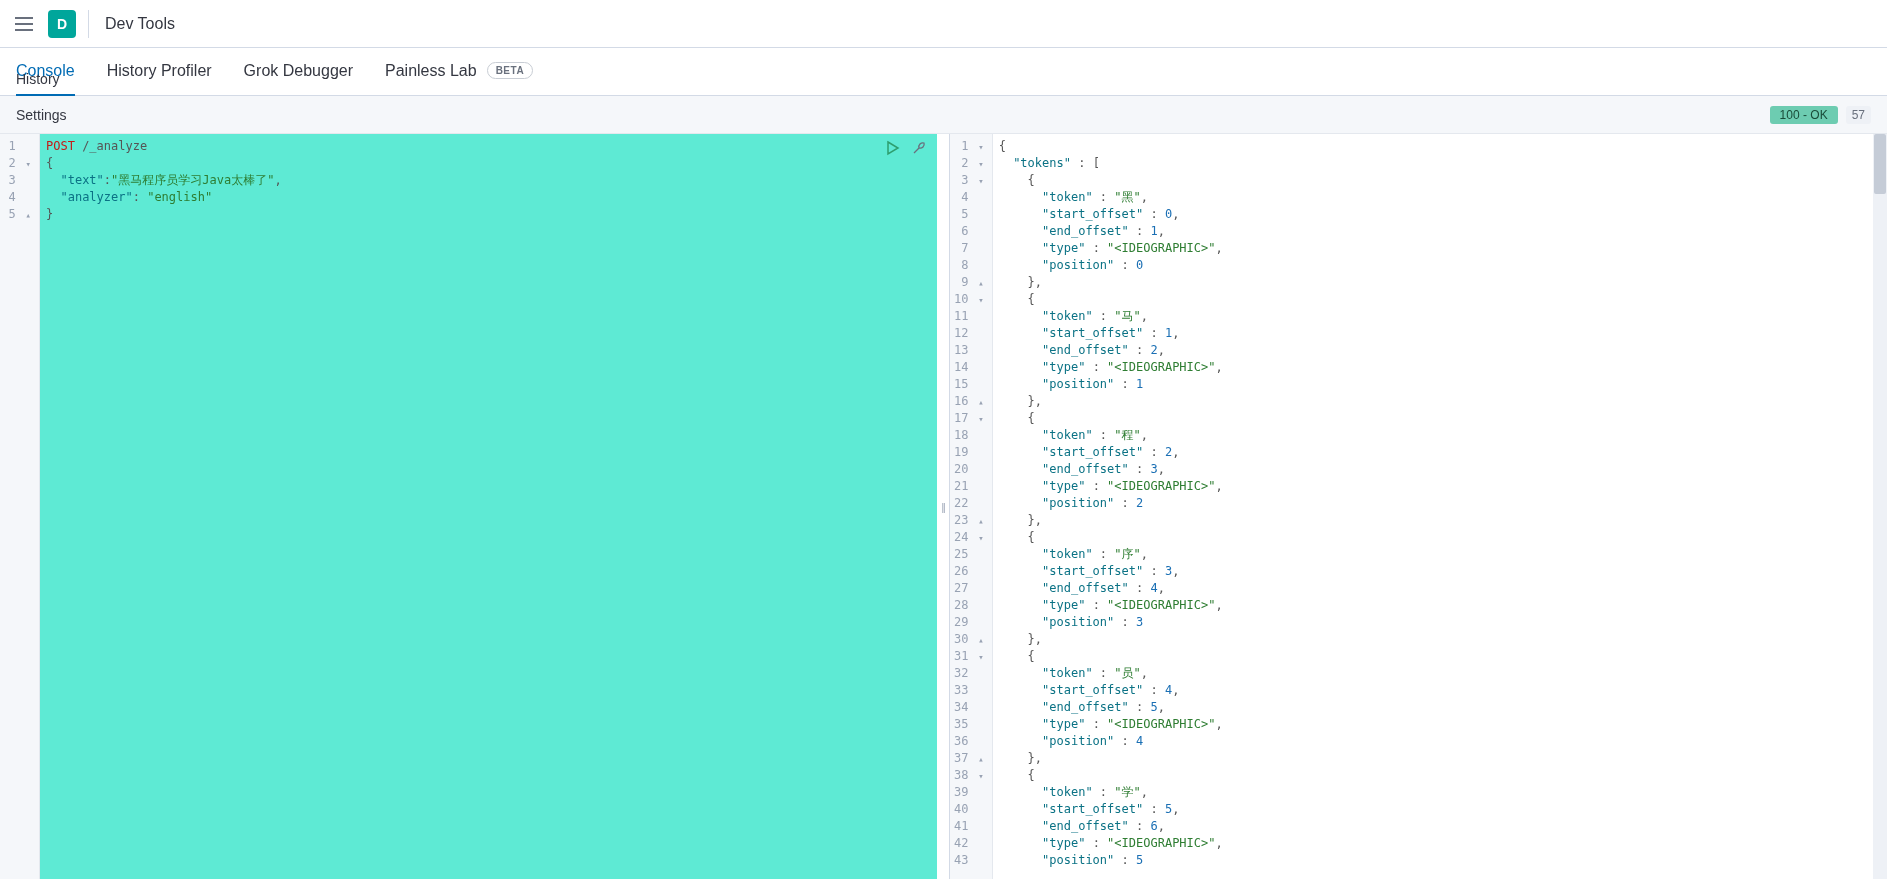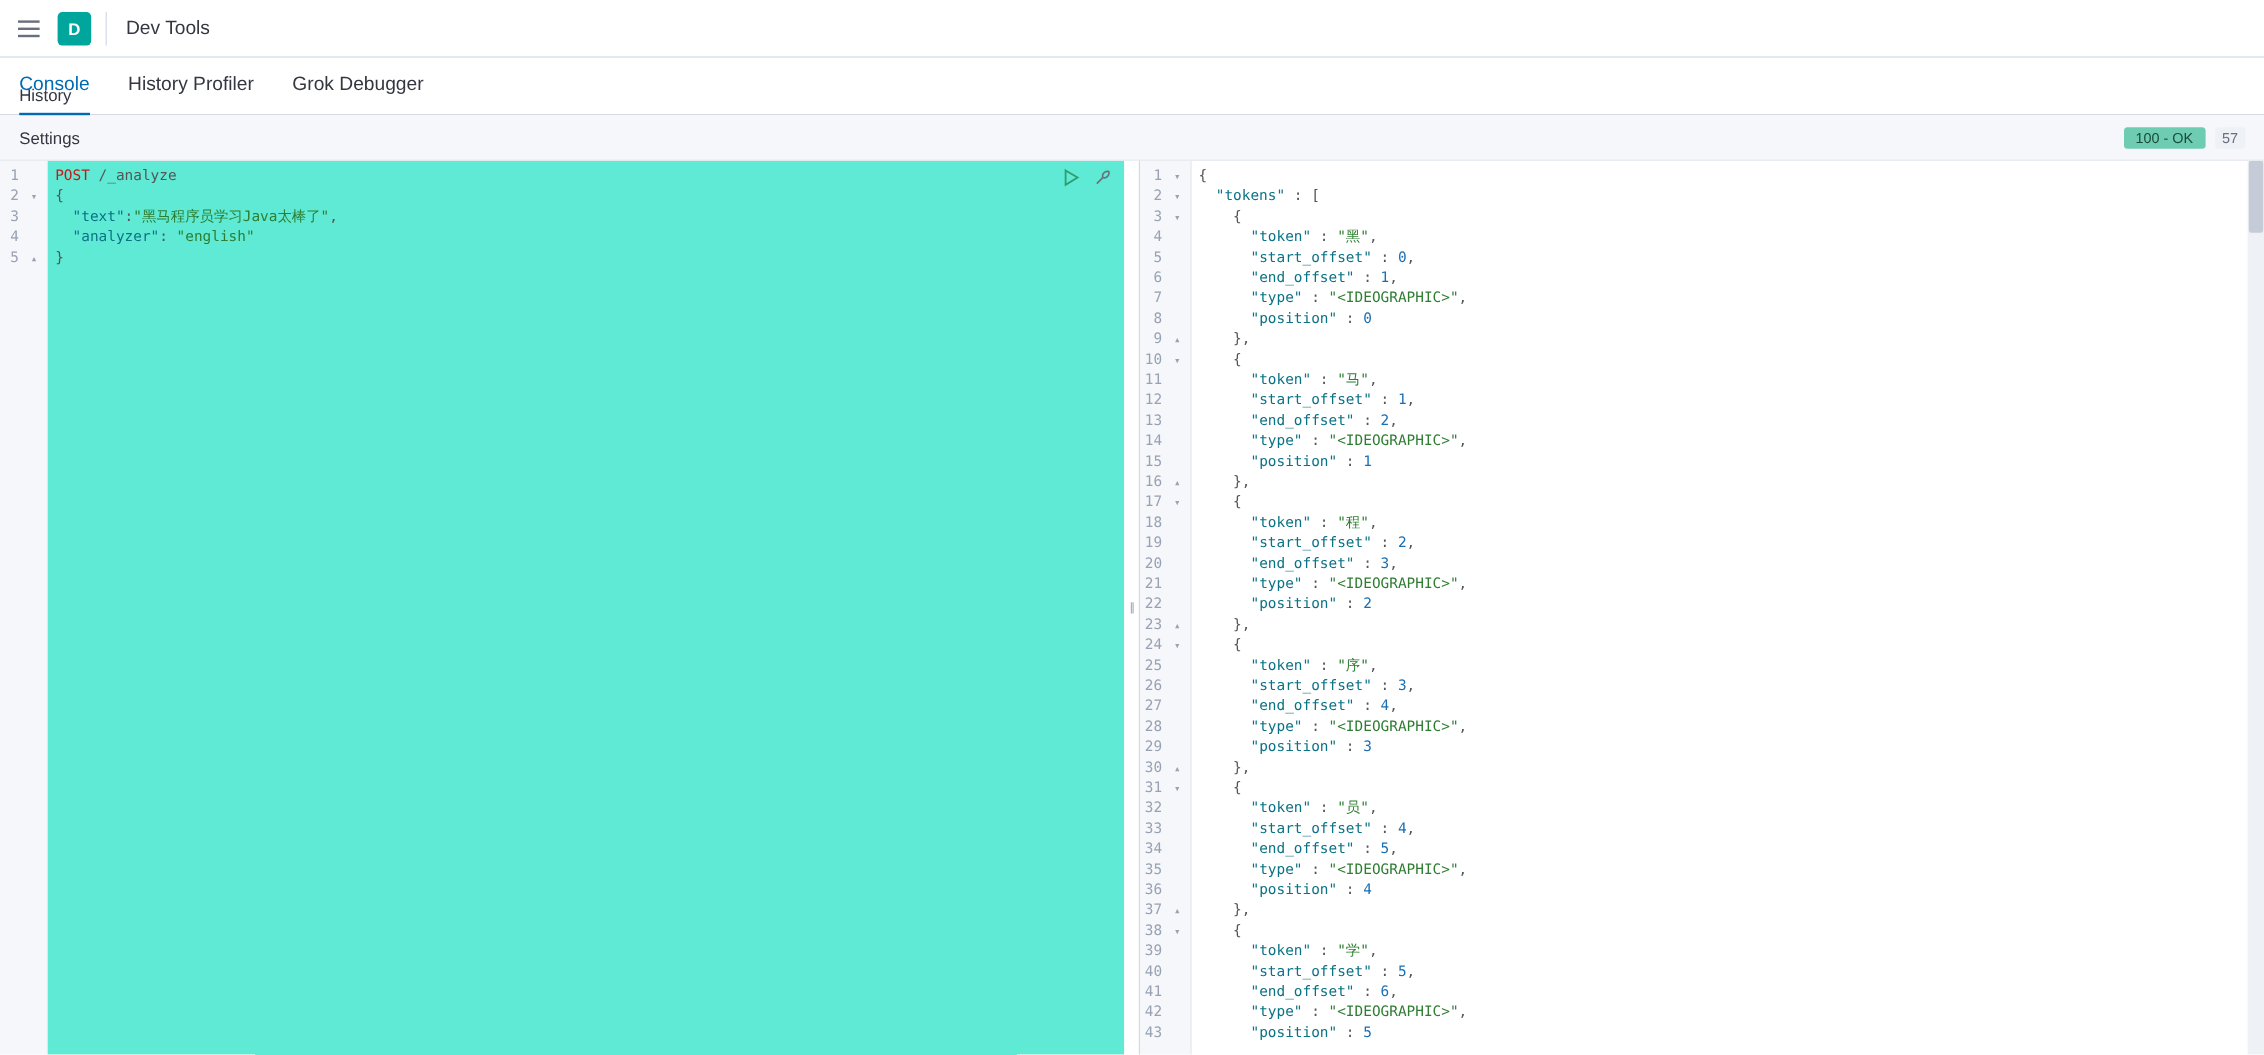--- a/index.html
+++ b/index.html
@@ -51,20 +51,21 @@
     </div>
   <div class="logo">D</div>
   <div class="divider-v"></div>
   <div class="app-title">Dev Tools</div>
 </div>
 
 <div class="tabs" id="tabs">
     <div class="tab active">Console</div>
     <div class="tab">History Profiler</div>
     <div class="tab">Grok Debugger</div>
+    <div class="tab">Painless Lab<span class="beta">BETA</span></div>
   </div>
 
 <div class="subbar">
   <div class="subbar-left" id="subbar-left">
       <span>History</span>
       <span>Settings</span>
       <span>Grok</span>
     </div>
   <div class="subbar-right">
     <span class="status-badge">100 - OK</span>

